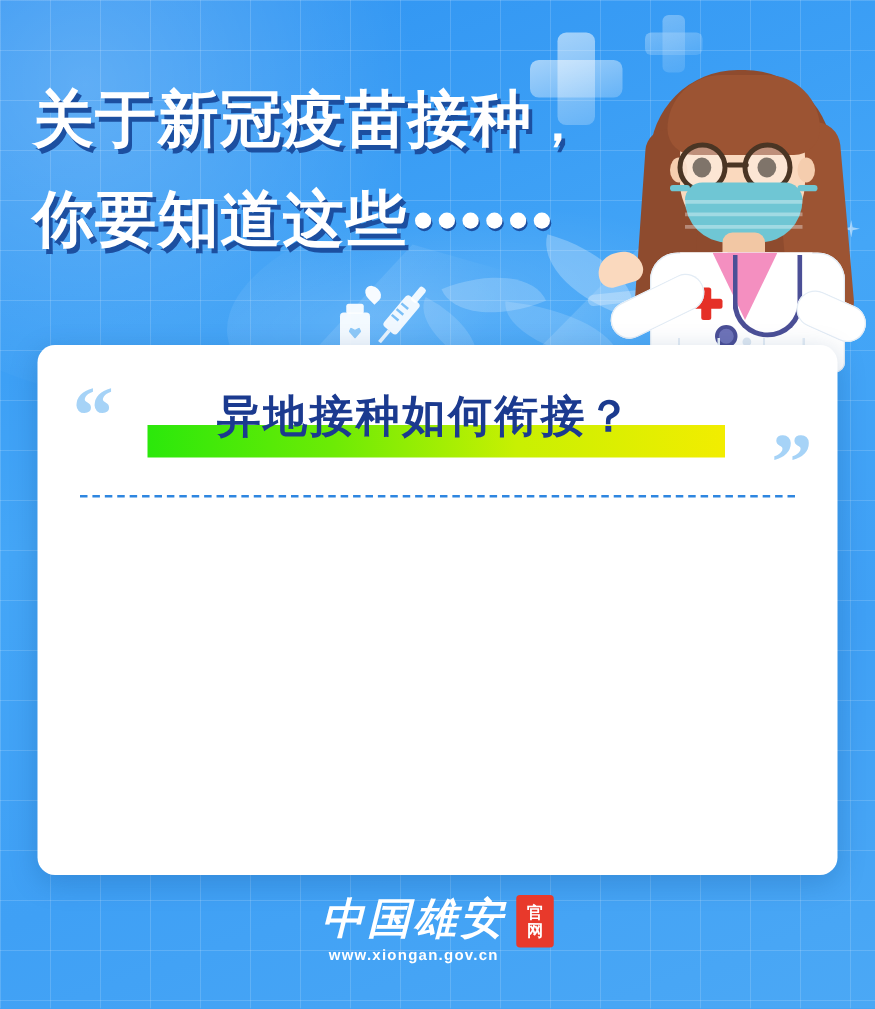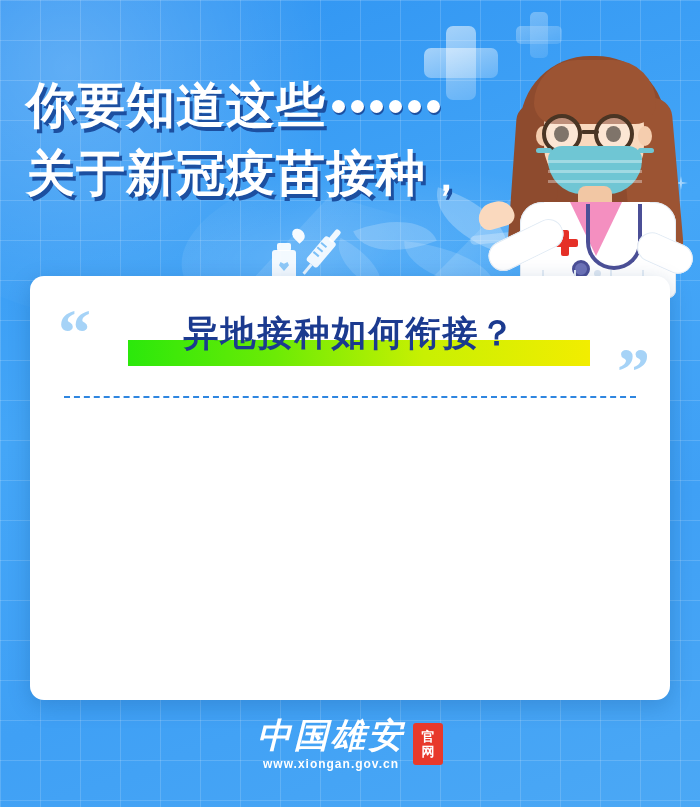--- a/index.html
+++ b/index.html
@@ -255,21 +255,21 @@
     box-shadow:0 6px 22px rgba(10,60,120,.22);
   }
   .quote-open, .quote-close {
     position:absolute; color:#A6D3F7; font-size:66px; line-height:1;
     font-family:"Liberation Serif","DejaVu Serif",serif; font-weight:bold;
   }
   .quote-open { left:28px; top:24px; }
   .quote-close { right:20px; top:62px; }
 
   .headline-row {
-    position:absolute; left:70px; top:30px; width:500px; height:66px;
+    position:absolute; left:60px; top:30px; width:500px; height:66px;
   }
   .hl-bar {
     position:absolute; left:28px; top:34px; width:462px; height:26px;
     background:linear-gradient(90deg,#2BE80B 0%,#6CEB05 32%,#C8F002 64%,#F2ED00 100%);
   }
   .headline {
     position:absolute; left:0; top:0; width:100%;
     text-align:center; font-size:35px; font-weight:bold; color:#1B3A8F;
     font-family:"Liberation Serif","DejaVu Serif",serif;
     letter-spacing:2px; line-height:56px; white-space:nowrap;
@@ -284,21 +284,21 @@
     position:absolute; left:42px; top:152px; width:560px;
     font-size:26px; line-height:53px; color:#1A7BF0;
     letter-spacing:.5px;
   }
   .body-text b { font-weight:bold; color:#0E6FF0; }
 
   
   .footer { position:absolute; left:0; right:0; top:716px; height:80px; }
   .logo-wrap {
     position:absolute; left:50%; top:0; transform:translateX(-50%);
-    display:flex; align-items:center; gap:8px;
+    display:flex; gap:8px;
   }
   .logo-text {
     color:#FFFFFF; font-size:34px; font-weight:bold; letter-spacing:3px;
     font-family:"Liberation Serif","DejaVu Serif",serif;
     font-style:italic;
     line-height:40px;
   }
   .logo-url {
     color:#FFFFFF; font-size:12px; letter-spacing:1px; text-align:center;
     margin-top:1px; font-weight:bold;
@@ -349,24 +349,24 @@
   <div class="tick" style="top:28px"></div>
   <div class="needle"></div>
 </div>
 <div class="vial">
   <div class="cap"></div>
   <div class="heart"></div>
 </div>
 
 <div class="title-wrap">
   <div class="title-line">
+    <span>关于新冠疫苗接种</span><span class="comma">，</span>
+  </div>
+  <div class="title-line">
     <span>你要知道这些</span><span class="dots"><span></span><span></span><span></span><span></span><span></span><span></span></span>
-  </div>
-  <div class="title-line">
-    <span>关于新冠疫苗接种</span><span class="comma">，</span>
   </div>
 </div>
 
 <div class="doctor">
   <div class="d-hair-back"></div>
   <div class="d-hair-side-l"></div>
   <div class="d-hair-side-r"></div>
   <div class="d-face"></div>
   <div class="d-ear-l"></div>
   <div class="d-ear-r"></div>

